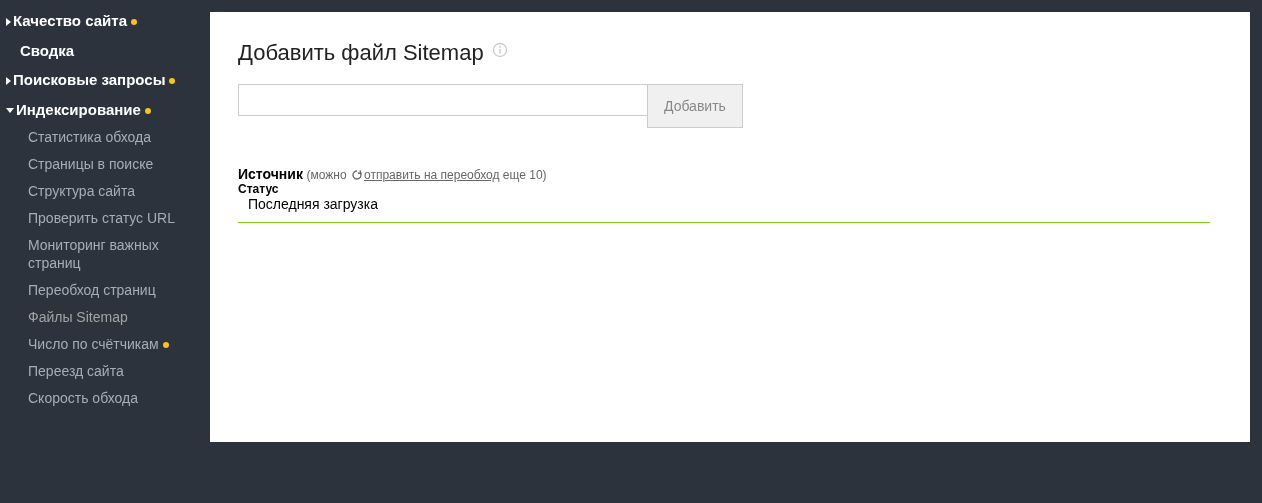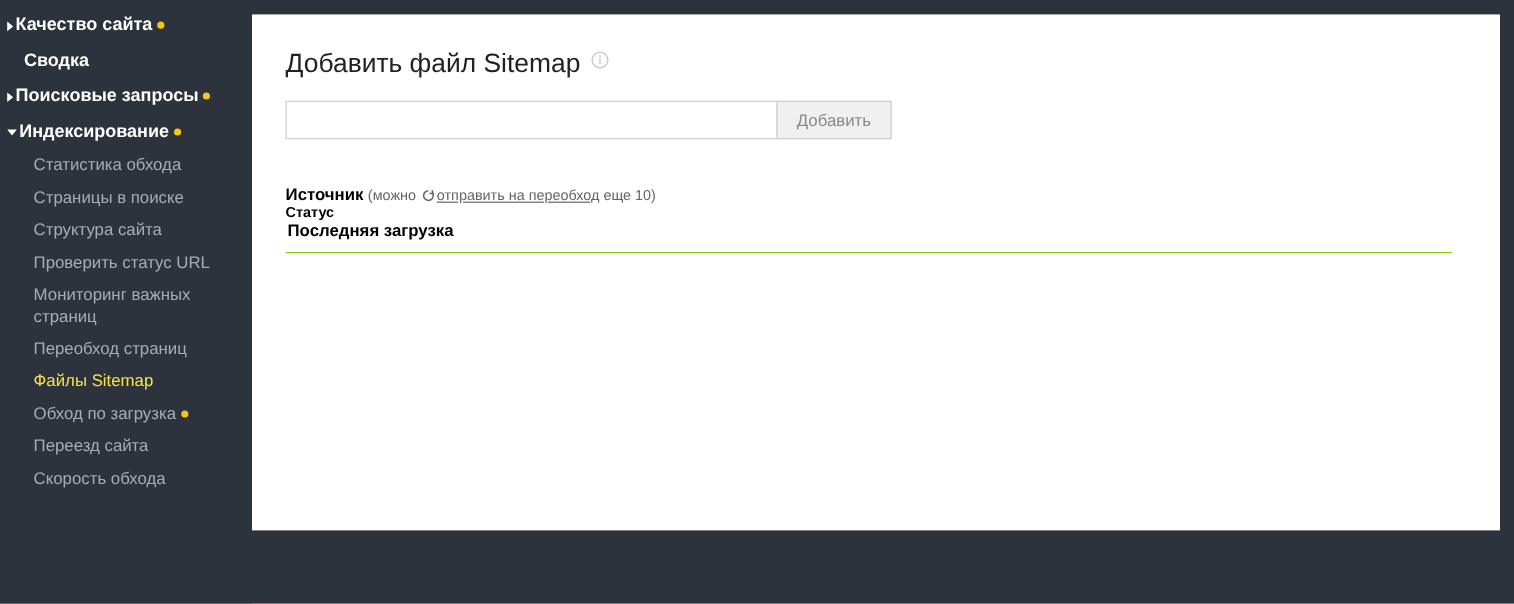--- a/index.html
+++ b/index.html
@@ -57,21 +57,21 @@
       padding-left: 22px;
     }
     .subnav-item {
       color: #a6adb5;
       font-size: 14px;
       padding: 4px 8px 4px 6px;
       cursor: pointer;
       line-height: 1.35;
     }
     .subnav-item.active {
-      color: #fde047;
+      color: #a3a3a3;
     }
     .main-wrap {
       flex: 1;
       padding: 12px 12px 12px 0;
     }
     .main {
       background: #fff;
       height: 430px;
       padding: 28px 40px 20px 28px;
     }
@@ -92,21 +92,21 @@
     }
     .url-input {
       width: 410px;
       height: 32px;
       border: 1px solid #ccc;
       padding: 0 8px;
       font-size: 14px;
       outline: none;
     }
     .add-btn {
-      height: 32px;
+      height: 44px;
       border: 1px solid #ccc;
       background: #f0f0f0;
       color: #888;
       padding: 0 16px;
       font-size: 14px;
       cursor: pointer;
       margin-left: -1px;
     }
     h2 {
       font-size: 20px;
@@ -120,21 +120,21 @@
       padding-bottom: 10px;
       font-size: 13px;
       flex-direction: column;
     }
     .col-source { flex: 1; }
     .col-source strong { font-weight: bold; font-size: 14px; }
     .meta-text { color: #666; font-size: 12px; }
     .meta-link { text-decoration: underline; cursor: pointer; }
     .refresh-icon { display: inline-flex; vertical-align: -2px; margin: 0 1px; }
     .col-status { width: 140px; font-weight: bold; font-size: 12px; }
-    .col-date { width: 140px; font-weight: bold; font-size: 14px; text-align: right; }
+    .col-date { width: 140px; font-weight: normal; font-size: 14px; text-align: right; }
     .col-count { width: 150px; font-weight: bold; font-size: 14px; text-align: right; }
   </style>
 </head>
 <body>
 
 <nav class="sidebar">
   <div class="nav-item">
     <span class="arrow"></span>
     <span><span class="nav-label">Качество сайта</span><span class="dot"></span></span>
   </div>
@@ -150,21 +150,21 @@
     <span><span class="nav-label">Индексирование</span><span class="dot"></span></span>
   </div>
   <div class="subnav">
     <div class="subnav-item">Статистика обхода</div>
     <div class="subnav-item">Страницы в поиске</div>
     <div class="subnav-item">Структура сайта</div>
     <div class="subnav-item">Проверить статус URL</div>
     <div class="subnav-item">Мониторинг важных страниц</div>
     <div class="subnav-item">Переобход страниц</div>
     <div class="subnav-item active">Файлы Sitemap</div>
-    <div class="subnav-item"><span>Обход по загрузка</span><span class="dot"></span></div>
+    <div class="subnav-item"><span>Число по счётчикам</span><span class="dot"></span></div>
     <div class="subnav-item">Переезд сайта</div>
     <div class="subnav-item">Скорость обхода</div>
   </div>
 </nav>
 
 <div class="main-wrap">
   <div class="main">
     <h1>
       <span>Добавить файл Sitemap</span>
       <span class="info-icon">

